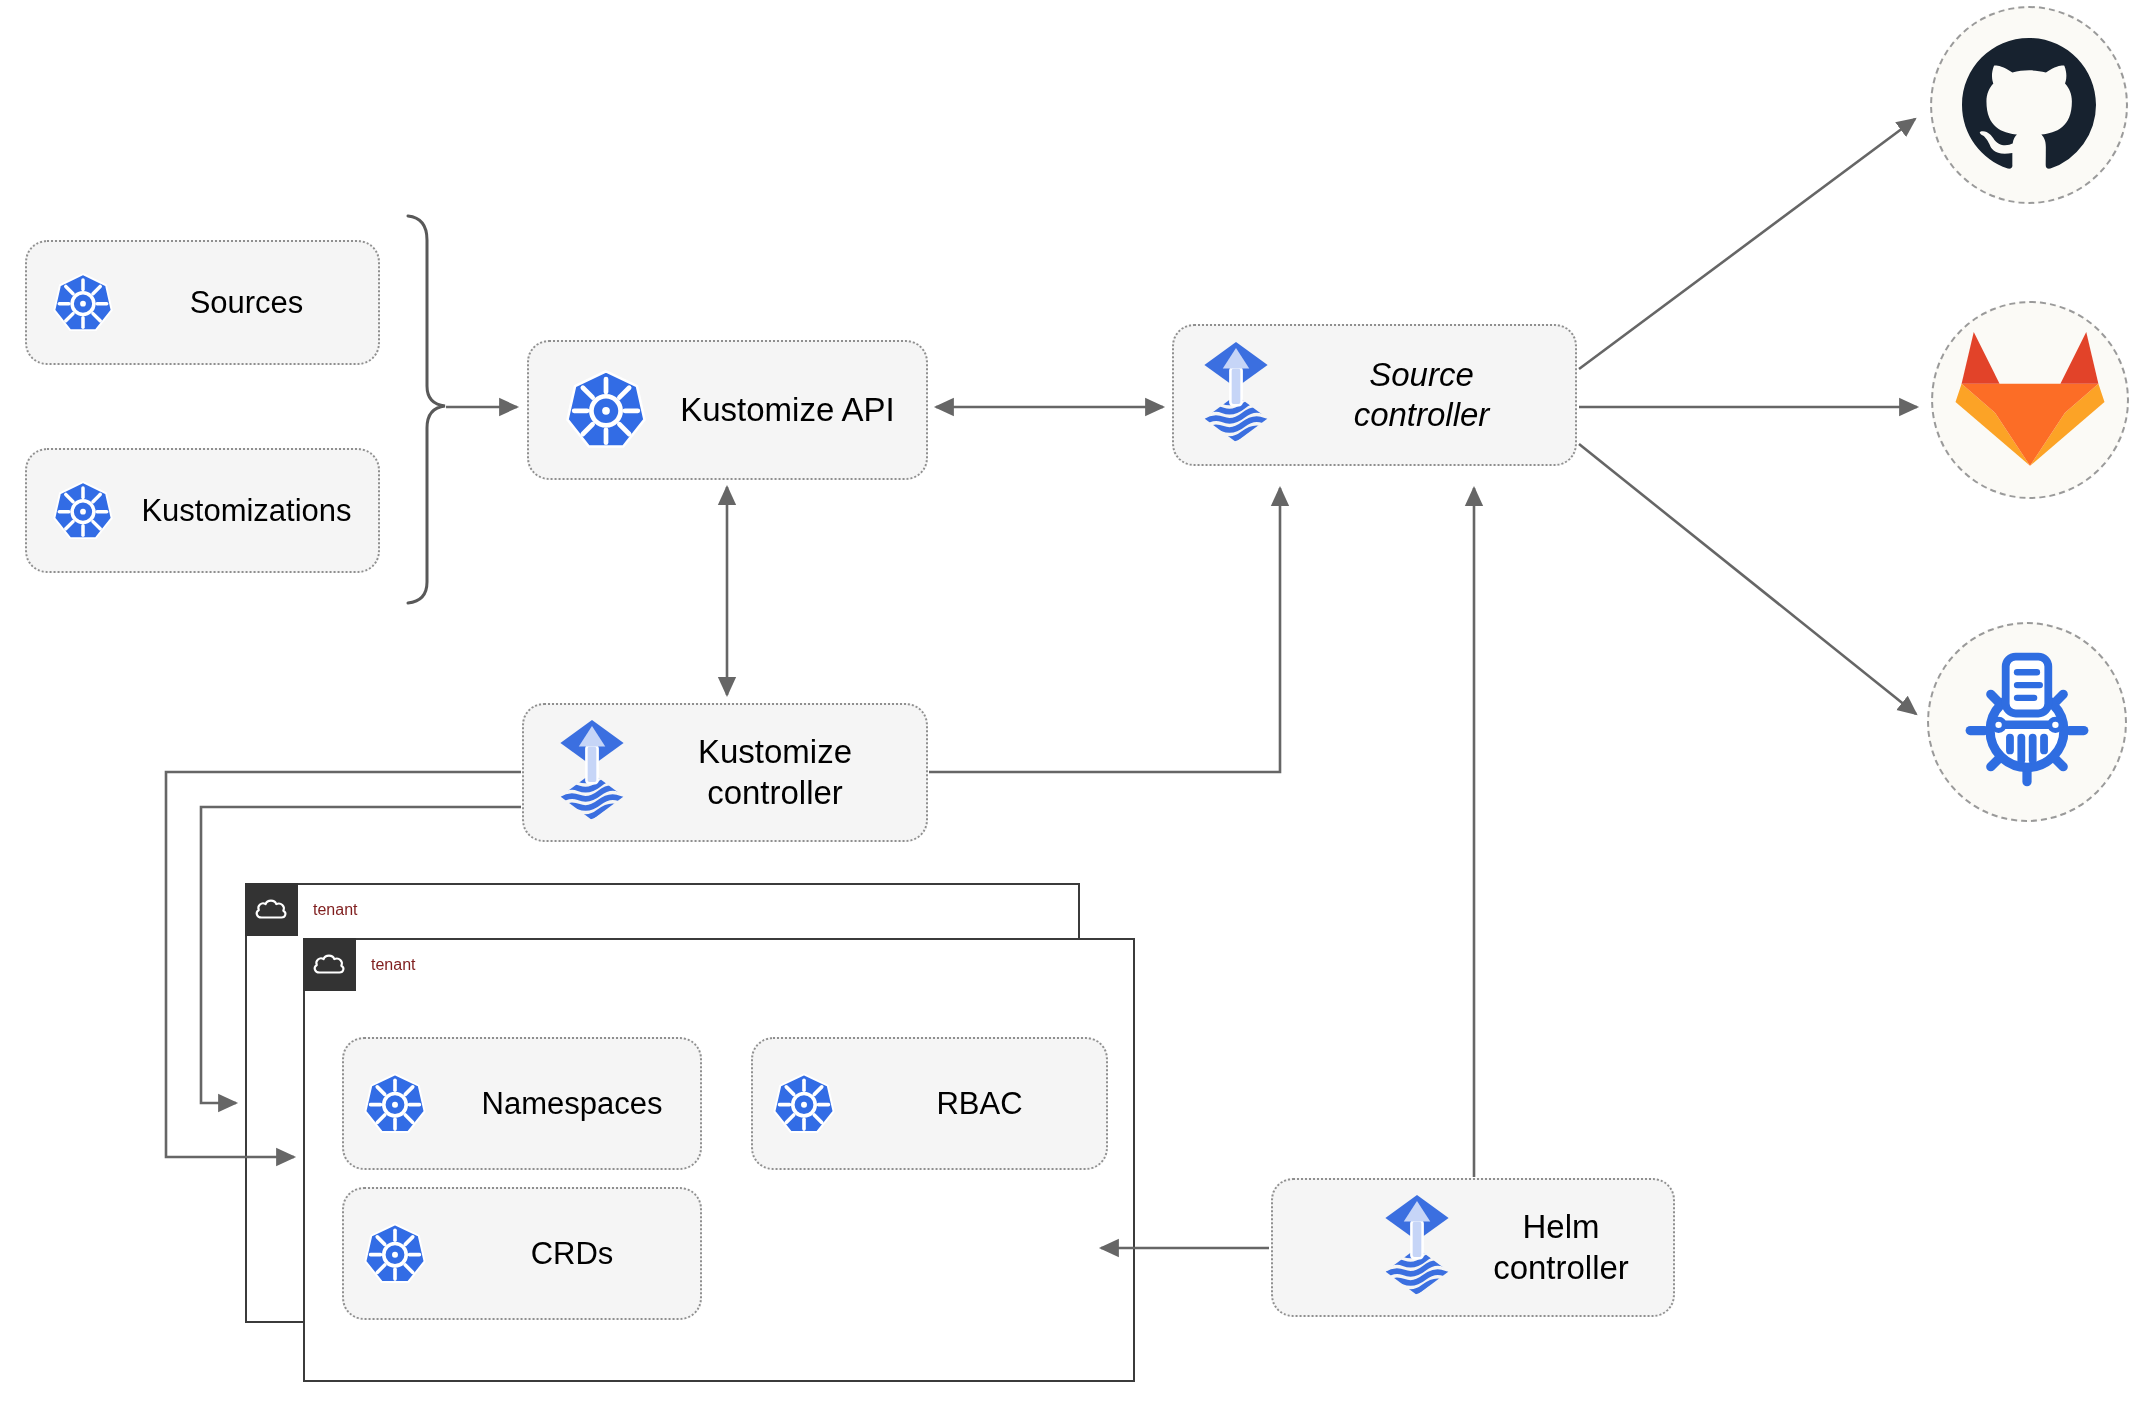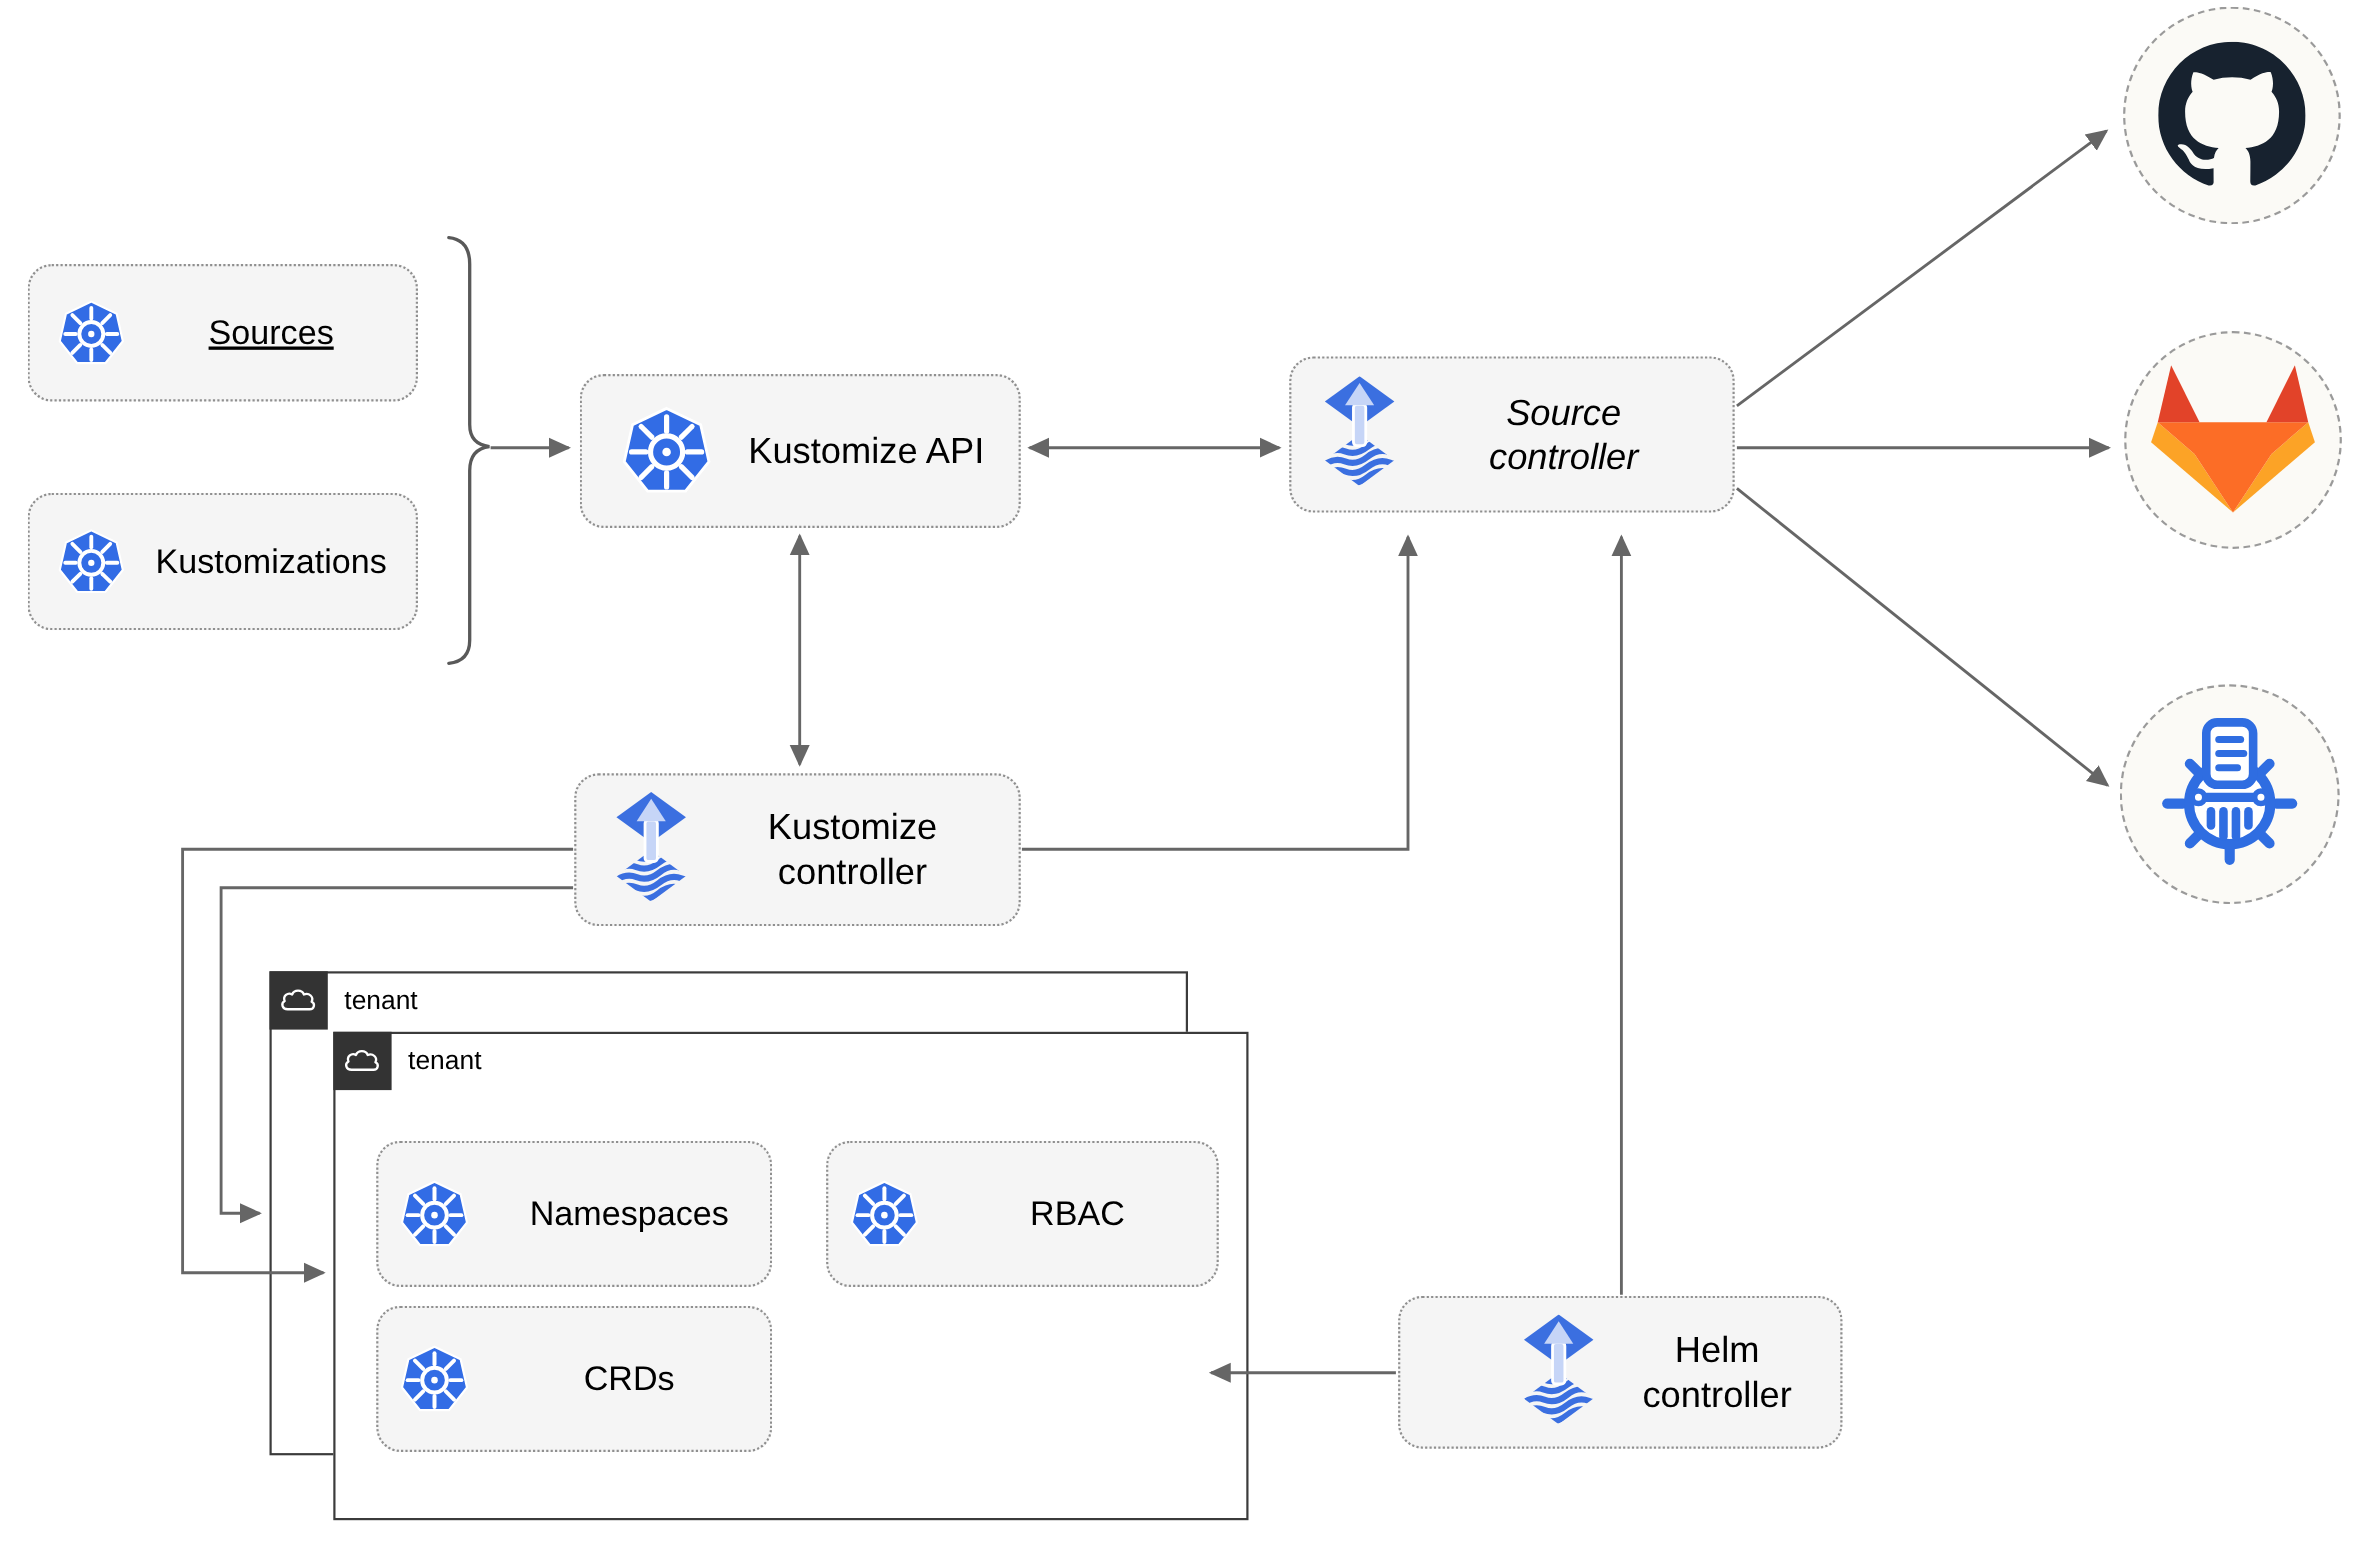--- a/index.html
+++ b/index.html
@@ -17,34 +17,34 @@
 
   
   .node{position:absolute;background:var(--node_fill);border:2.5px dotted var(--node_border);
         border-radius:22px;display:flex;align-items:center;z-index:2;}
   .lbl-wrap{flex:1;display:flex;justify-content:center;align-items:center;}
   .lbl{display:inline-block;text-align:center;font-size:31px;line-height:1.22;color:#000;}
   .lbl-big{font-size:33px;}
   .lbl-narrow{max-width:200px;}
   .icon{flex:0 0 auto;display:block;}
 
-  #n-sources{left:25px;top:240px;width:355px;height:125px;text-decoration:underline;}
+  #n-sources{left:25px;top:240px;width:355px;height:125px;}
   #n-kustomizations{left:25px;top:448px;width:355px;height:125px;}
   #n-kubernetes-api{left:527px;top:340px;width:401px;height:140px;}
   #n-source-controller{left:1172px;top:324px;width:405px;height:142px;font-style:italic;}
   #n-kustomize-controller{left:522px;top:703px;width:406px;height:139px;}
   #n-helm-controller{left:1271px;top:1178px;width:404px;height:139px;}
 
   
   .tenant{position:absolute;background:#fff;border:2.5px solid var(--tenant_border);}
   #tenant-back{left:245px;top:883px;width:835px;height:440px;z-index:1;}
   #tenant-front{left:303px;top:938px;width:832px;height:444px;z-index:1;}
   .tenant-tab{position:absolute;top:-2.5px;left:-2.5px;width:53px;height:53px;
               background:var(--tenant_tab);display:flex;align-items:center;justify-content:center;}
-  .tenant-label{position:absolute;top:-2.5px;left:66px;height:53px;line-height:53px;font-size:24px;color:#000000;}
+  .tenant-label{position:absolute;top:-2.5px;left:66px;height:53px;line-height:53px;font-size:16px;color:#7f1d1d;}
 
   
   .inner-node{position:absolute;background:var(--node_fill);border:2.5px dotted var(--node_border);
               border-radius:22px;display:flex;align-items:center;z-index:2;gap:16px;}
   #n-namespaces{left:37px;top:97px;width:360px;height:133px;}
   #n-rbac{left:446px;top:97px;width:357px;height:133px;justify-content:flex-end;}
   #n-crds{left:37px;top:247px;width:360px;height:133px;}
   #n-releases{left:430px;top:247px;width:357px;height:133px;}
 
   

